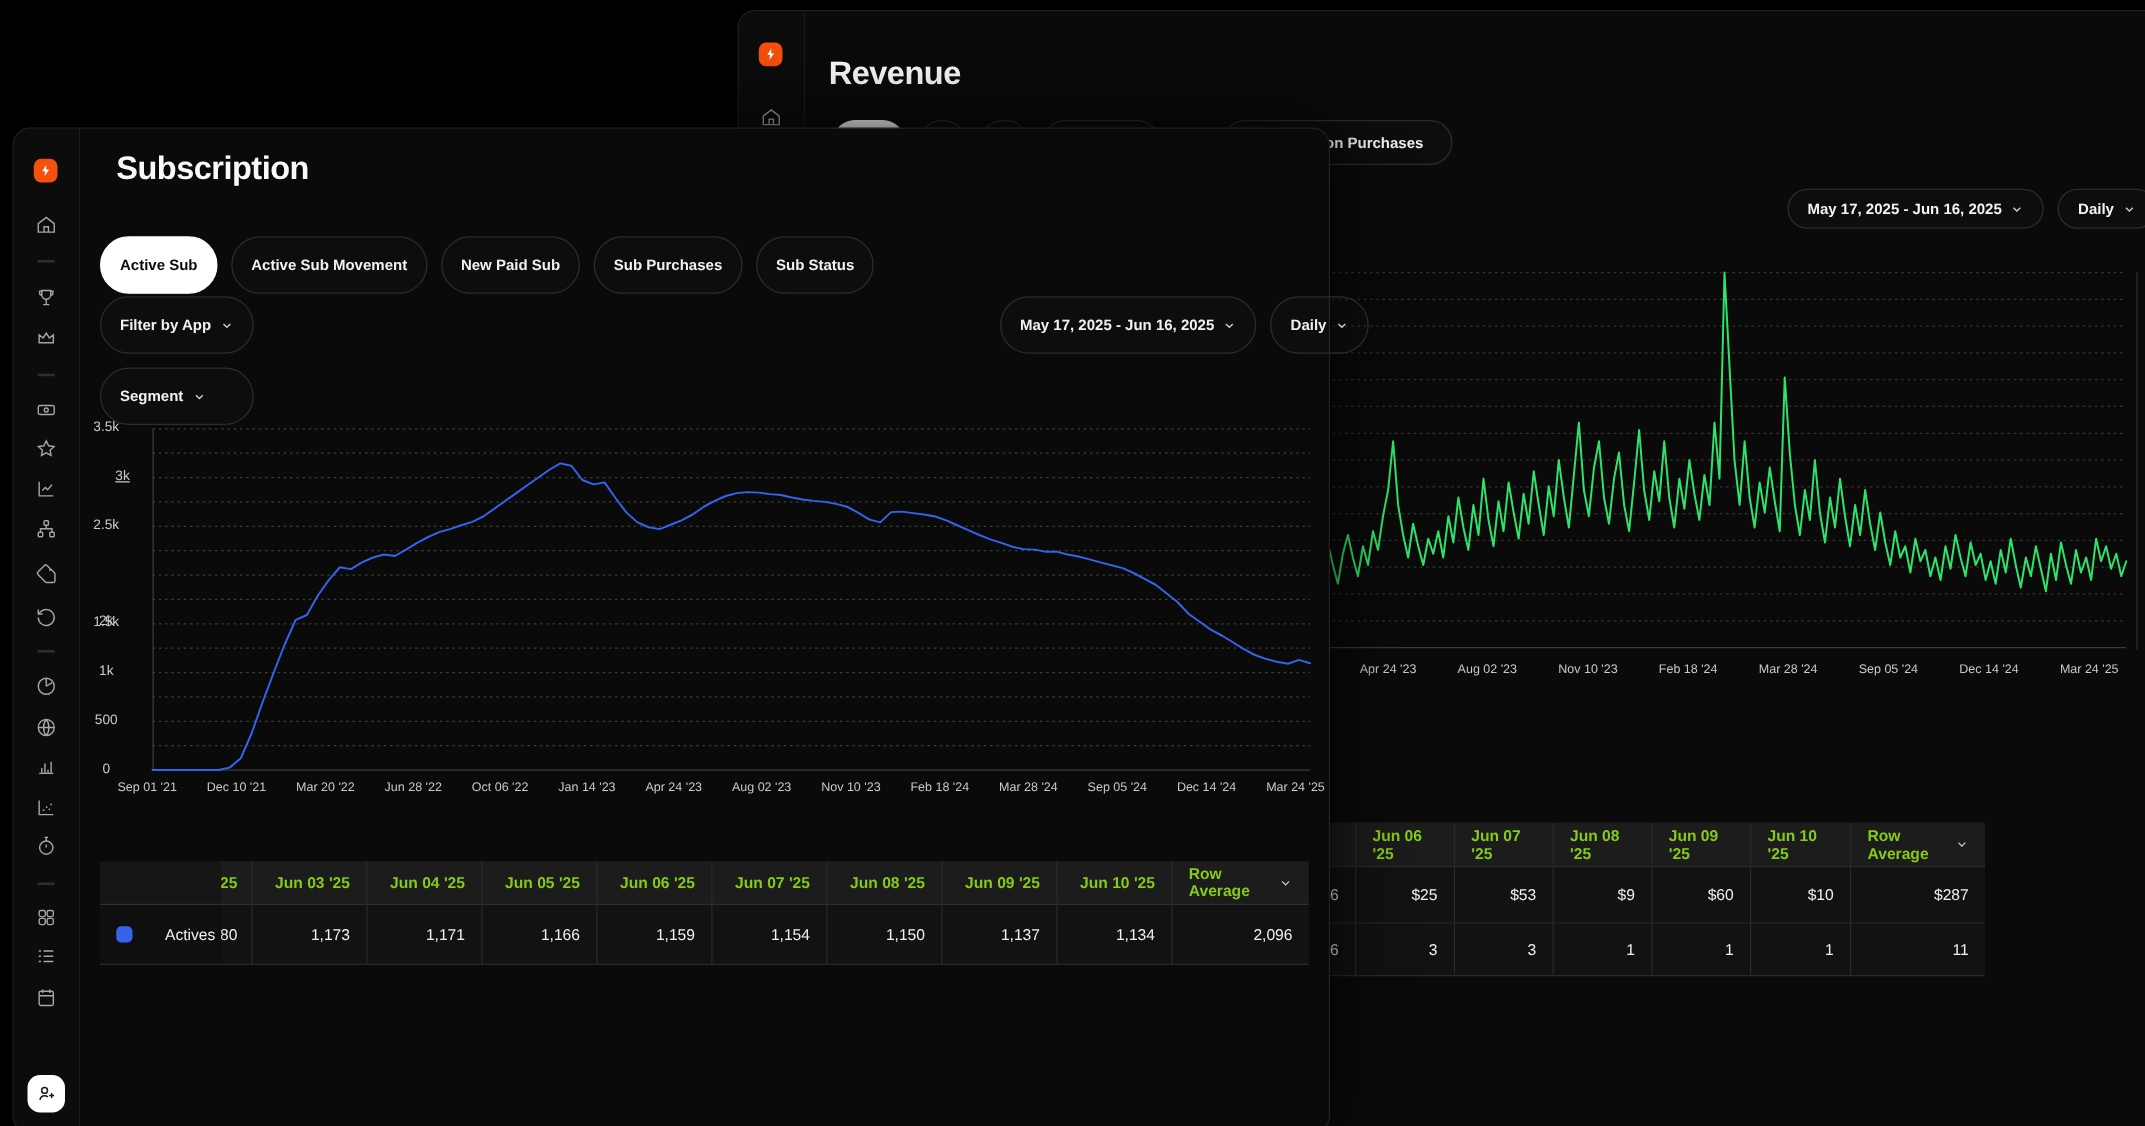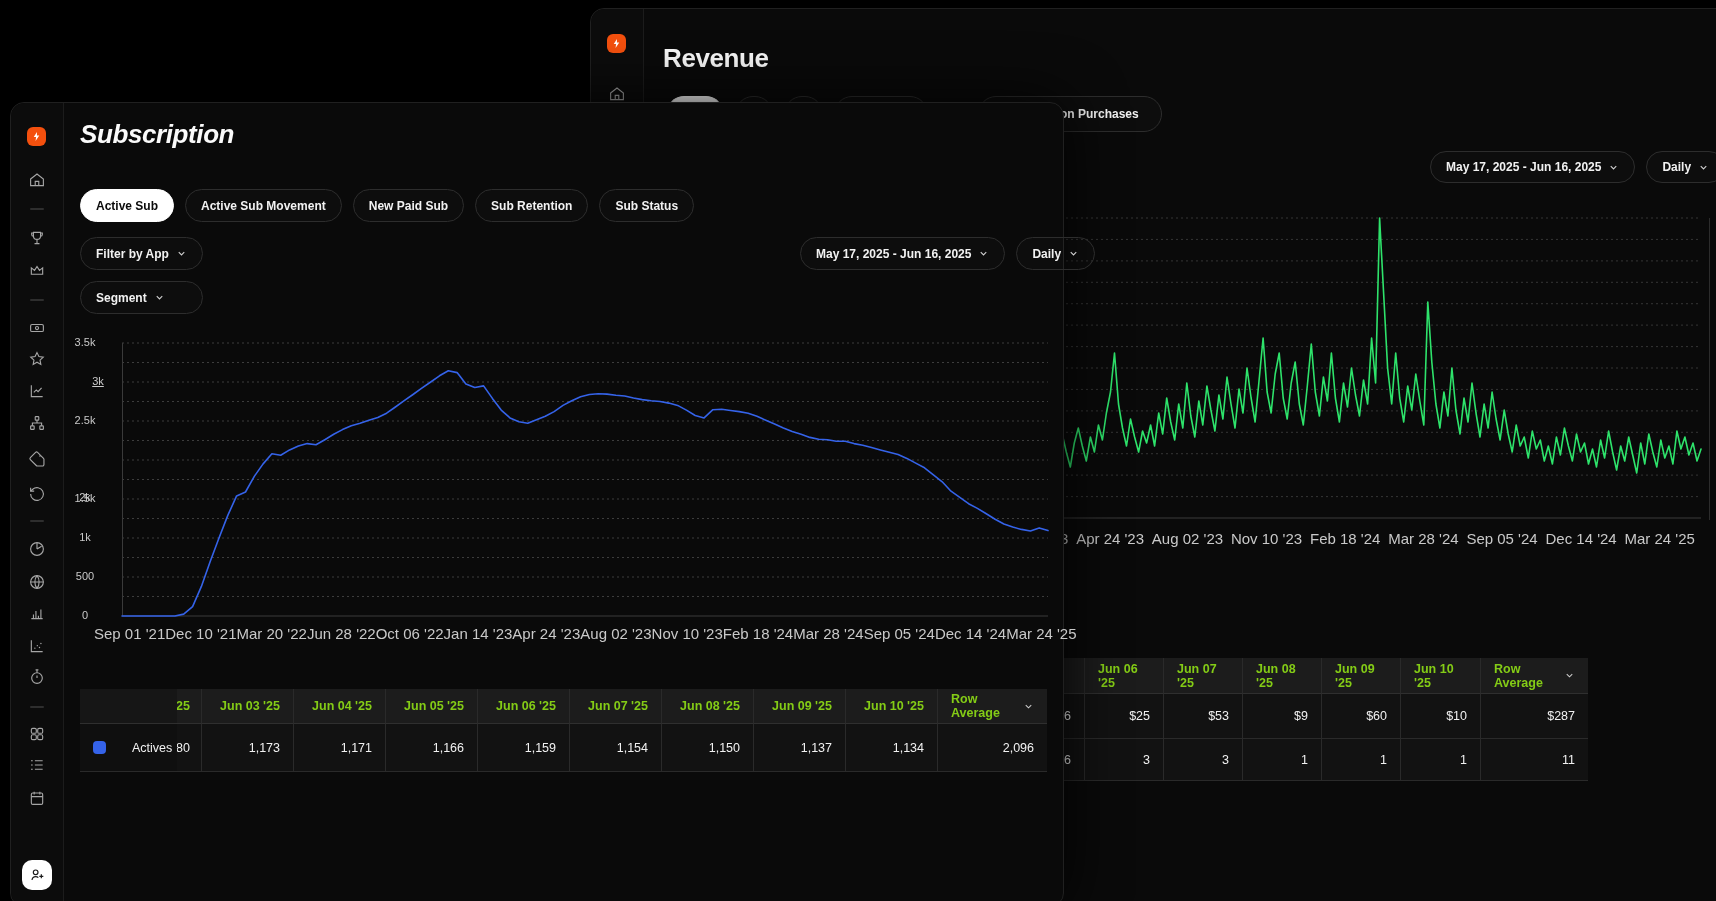--- a/index.html
+++ b/index.html
@@ -10,27 +10,27 @@
     border-radius:14px 0 0 14px;}
   .logo{position:absolute;width:19px;height:19px;border-radius:6px;display:flex;align-items:center;justify-content:center;}
   .logo svg{display:block;}
   .ricon{position:absolute;left:26px;transform:translate(-50%,-50%);color:#a6a6a6;display:flex;}
   .ricon svg{display:block;}
   .rdiv{position:absolute;left:26px;transform:translateX(-50%);width:14px;height:2px;background:#2e2e2e;border-radius:2px;}
   .userbtn{position:absolute;left:26px;transform:translateX(-50%);width:30px;height:30px;background:#fff;
     border-radius:10px;display:flex;align-items:center;justify-content:center;color:#1a1a1a;}
   .title{position:absolute;color:#fafafa;font-size:26px;font-weight:700;letter-spacing:-0.4px;}
   .pillrow{position:absolute;display:flex;gap:11px;}
-  .pill{display:inline-flex;align-items:center;gap:7px;height:33px;padding:0 15px;border:1px solid #2d2d2d;
+  .pill{display:inline-flex;align-items:center;gap:7px;height:46px;padding:0 15px;border:1px solid #2d2d2d;
     border-radius:999px;color:#f2f2f2;font-size:12px;font-weight:700;background:rgba(255,255,255,0.015);
     white-space:nowrap;box-sizing:border-box;cursor:default;}
   .pill.active{background:#fff;color:#0a0a0a;border-color:#fff;}
   .pill .chev{display:flex;color:#cfcfcf;}
   .ylab{position:absolute;width:46px;text-align:center;color:#c9c9c9;font-size:11px;}
-  .xticks{position:absolute;display:flex;justify-content:space-between;color:#c9c9c9;font-size:15px;white-space:nowrap;}
+  .xticks{position:absolute;display:flex;justify-content:space-between;color:#c9c9c9;font-size:10px;white-space:nowrap;}
   .tbl{position:absolute;display:grid;font-size:12.5px;color:#f1f1f1;}
   .tbl .c{box-sizing:border-box;display:flex;align-items:center;justify-content:flex-end;
     padding:0 13px;background:#121212;border-left:1px solid #2a2a2a;border-bottom:1px solid #2a2a2a;}
   .tbl .c.h{background:#1c1c1c;font-weight:700;border-bottom:1px solid #2f2f2f;color:#84cc16;}
   .tbl .c.first{border-left:none;justify-content:flex-start;background:#0f0f0f;gap:17px;}
   .tbl .c.h.first{background:#161616;}
   .tbl .clipcell{overflow:hidden;}
   .tbl .clipcell span{white-space:nowrap;}
   .legend-sq{width:13px;height:13px;border-radius:4px;margin-right:9px;flex:0 0 auto;}
   .chev svg{display:block;}
@@ -317,34 +317,34 @@
           </svg>
         </div>
       <div class="userbtn" style="top:757px;">
         <svg width="16" height="16" viewBox="0 0 24 24" fill="none" stroke="currentColor" stroke-width="1.8">
             <circle cx="10" cy="8" r="3.5"></circle>
             <path d="M4.5 19.5c.5-3.5 3-5 5.5-5 1.6 0 3 .4 4 1.4M18.5 11v6M15.5 14h6"></path>
           </svg>
       </div>
     </div>
 
-    <div class="title" style="left:69px;top:16px;font-style:italic;">Subscription</div>
+    <div class="title" style="left:82px;top:16px;">Subscription</div>
 
     <div class="pillrow" style="left:69px;top:86px;">
       <div class="pill active">
           <span>Active Sub</span>
         </div>
       <div class="pill">
           <span>Active Sub Movement</span>
         </div>
       <div class="pill">
           <span>New Paid Sub</span>
         </div>
       <div class="pill">
-          <span>Sub Retention</span>
+          <span>Sub Purchases</span>
         </div>
       <div class="pill">
           <span>Sub Status</span>
         </div>
     </div>
 
     <div class="pillrow" style="left:69px;top:134px;flex-direction:column;">
       <div class="pill">
         <span>Filter by App</span>
         <span class="chev">

